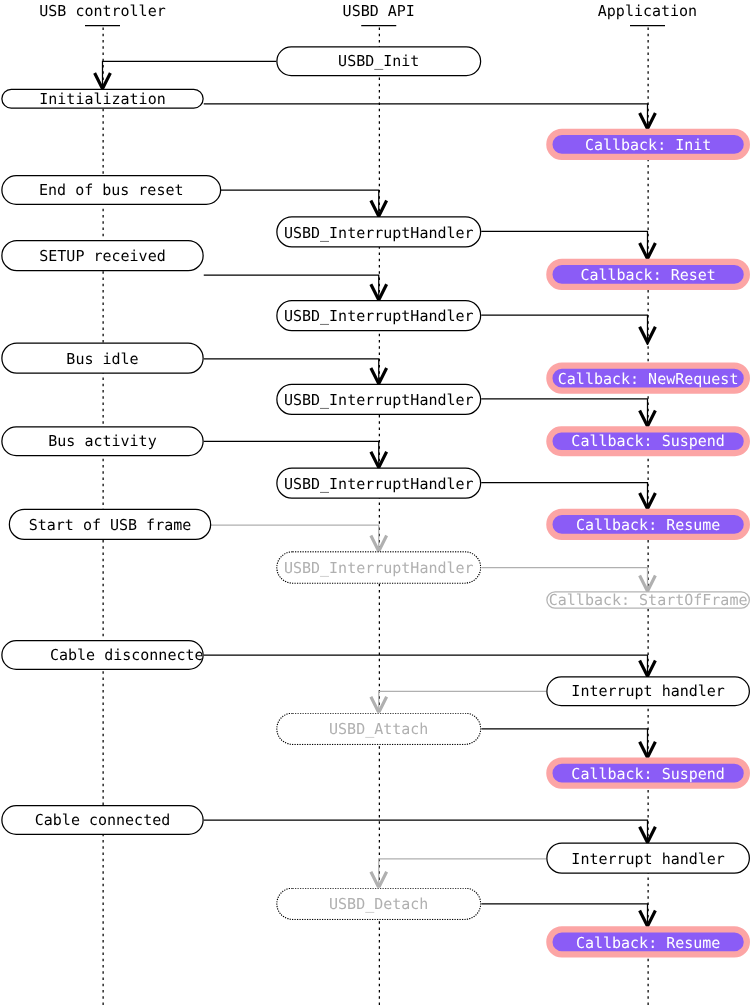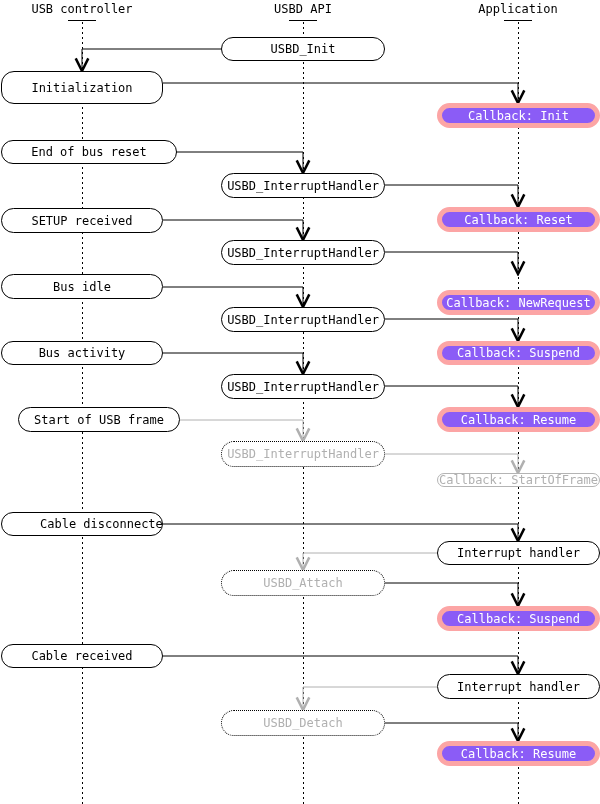--- a/index.html
+++ b/index.html
@@ -65,39 +65,39 @@
   <div id="headers-layer">
       <div class="col-label" style="left: -18px;">USB controller</div>
       <div class="col-bar" style="left: 68px;"></div>
       <div class="col-label" style="left: 203px; text-align: center;">USBD API</div>
       <div class="col-bar" style="left: 289px;"></div>
       <div class="col-label" style="left: 418px;">Application</div>
       <div class="col-bar" style="left: 504px;"></div>
     </div>
   <div id="nodes-layer">
       <div class="node white" style="left: 221px; top: 37px; width: 164px; height: 24px;">USBD_Init</div>
-      <div class="node white" style="left: 1px; top: 71px; width: 162px; height: 33px;">Initialization</div>
+      <div class="node white" style="left: 1px; top: 71px; width: 162px; height: 16px;">Initialization</div>
       <div class="node black" style="left: 437px; top: 103px; width: 163px; height: 25px;">Callback: Init</div>
       <div class="node white" style="left: 1px; top: 140px; width: 176px; height: 24px;">End of bus reset</div>
       <div class="node white" style="left: 221px; top: 173px; width: 164px; height: 25px;">USBD_InterruptHandler</div>
-      <div class="node white" style="left: 1px; top: 208px; width: 162px; height: 25px;">SETUP received</div>
+      <div class="node white" style="left: 1px; top: 192px; width: 162px; height: 25px;">SETUP received</div>
       <div class="node black" style="left: 437px; top: 207px; width: 163px; height: 25px;">Callback: Reset</div>
       <div class="node white" style="left: 221px; top: 240px; width: 164px; height: 25px;">USBD_InterruptHandler</div>
       <div class="node white" style="left: 1px; top: 274px; width: 162px; height: 25px; text-align: right;">Bus idle</div>
       <div class="node black" style="left: 437px; top: 274px; width: 163px; height: 25px; margin-top: 16px;">Callback: NewRequest</div>
       <div class="node white" style="left: 221px; top: 307px; width: 164px; height: 25px;">USBD_InterruptHandler</div>
       <div class="node white" style="left: 1px; top: 341px; width: 162px; height: 24px;">Bus activity</div>
       <div class="node black" style="left: 437px; top: 341px; width: 163px; height: 24px;">Callback: Suspend</div>
       <div class="node white" style="left: 221px; top: 374px; width: 164px; height: 25px;">USBD_InterruptHandler</div>
-      <div class="node white" style="left: 18px; top: 407px; width: 162px; height: 25px;">Start of USB frame</div>
+      <div class="node white" style="left: 7px; top: 407px; width: 162px; height: 25px;">Start of USB frame</div>
       <div class="node black" style="left: 437px; top: 407px; width: 163px; height: 25px;">Callback: Resume</div>
       <div class="node gray-dotted" style="left: 221px; top: 441px; width: 164px; height: 26px;">USBD_InterruptHandler</div>
       <div class="node gray-outline" style="left: 437px; top: 473px; width: 163px; height: 14px;">Callback: StartOfFrame</div>
       <div class="node white" style="left: 1px; top: 512px; width: 162px; height: 24px; padding-left: 46px;">Cable disconnected</div>
       <div class="node white" style="left: 437px; top: 541px; width: 163px; height: 24px;">Interrupt handler</div>
       <div class="node gray-dotted" style="left: 221px; top: 570px; width: 164px; height: 26px;">USBD_Attach</div>
       <div class="node black" style="left: 437px; top: 606px; width: 163px; height: 25px;">Callback: Suspend</div>
-      <div class="node white" style="left: 1px; top: 644px; width: 162px; height: 24px;">Cable received</div>
+      <div class="node white" style="left: 1px; top: 644px; width: 162px; height: 24px;">Cable connected</div>
       <div class="node white" style="left: 437px; top: 674px; width: 163px; height: 25px;">Interrupt handler</div>
       <div class="node gray-dotted" style="left: 221px; top: 710px; width: 164px; height: 26px;">USBD_Detach</div>
       <div class="node black" style="left: 437px; top: 741px; width: 163px; height: 25px;">Callback: Resume</div>
     </div>
 </div>
 
 </body></html>

